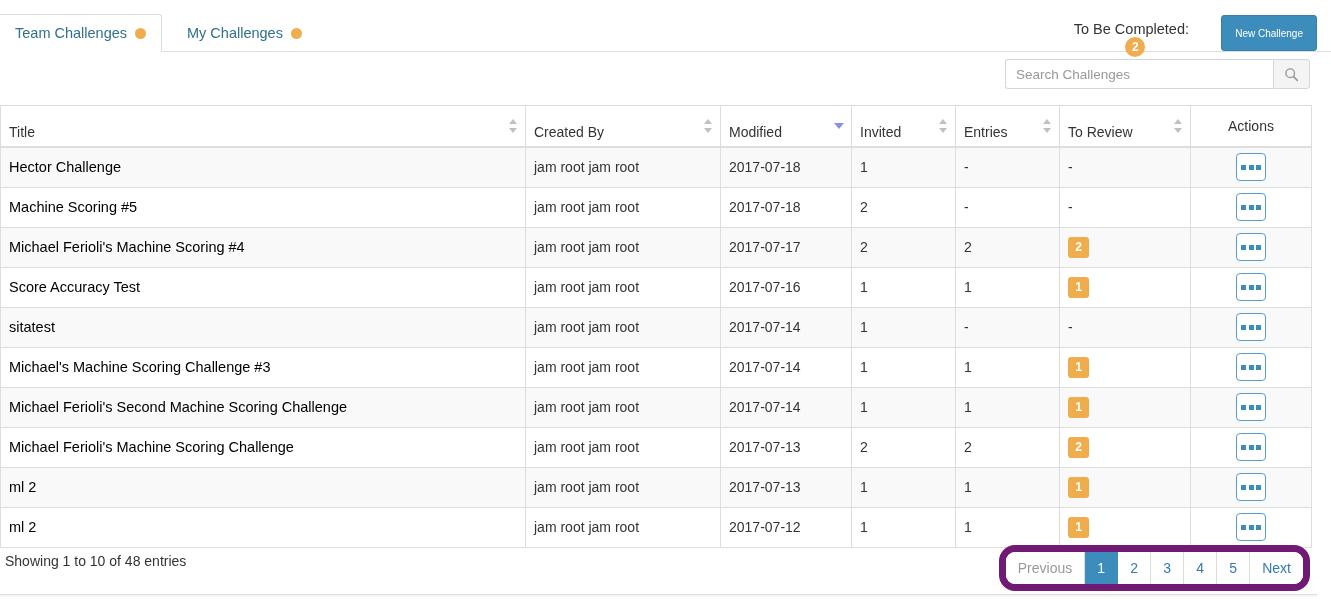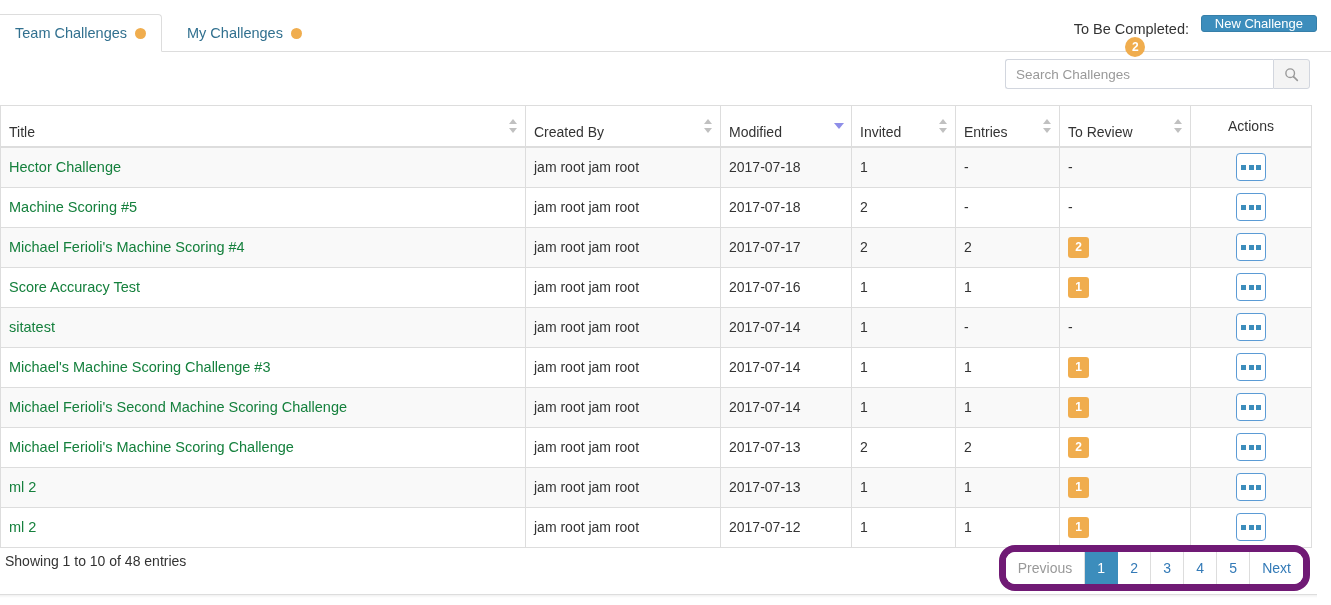--- a/index.html
+++ b/index.html
@@ -104,29 +104,29 @@
     border-radius: 10px;
     background: #f0ad4e;
     color: #ffffff;
     font-size: 12px;
     font-weight: bold;
   }
   .new-challenge-btn {
     position: absolute;
     right: 14px;
     top: 15px;
-    height: 17px;
+    height: 36px;
     padding: 7px 13px;
     display: flex;
     align-items: center;
     background: #3c8dbc;
     border: 1px solid #367fa9;
     border-radius: 3px;
     color: #ffffff;
-    font-size: 13px;
+    font-size: 10px;
     cursor: pointer;
     white-space: nowrap;
   }
 
   
   .search-wrap {
     position: absolute;
     right: 21px;
     top: 59px;
     width: 305px;
@@ -229,21 +229,21 @@
   table.ch tbody tr.odd  { background: #f9f9f9; }
   table.ch tbody tr.even { background: #ffffff; }
   table.ch tbody td {
     height: 40px;
     vertical-align: middle;
     padding: 0 8px;
     font-size: 14px;
   }
   td.cell-title { padding-left: 8px; }
   .row-link {
-    color: #15803d;
+    color: #000000;
     text-decoration: none;
     font-size: 14.5px;
     cursor: pointer;
   }
   td.cell-actions { text-align: center; }
 
   .rev-badge {
     display: inline-flex;
     align-items: center;
     justify-content: center;

